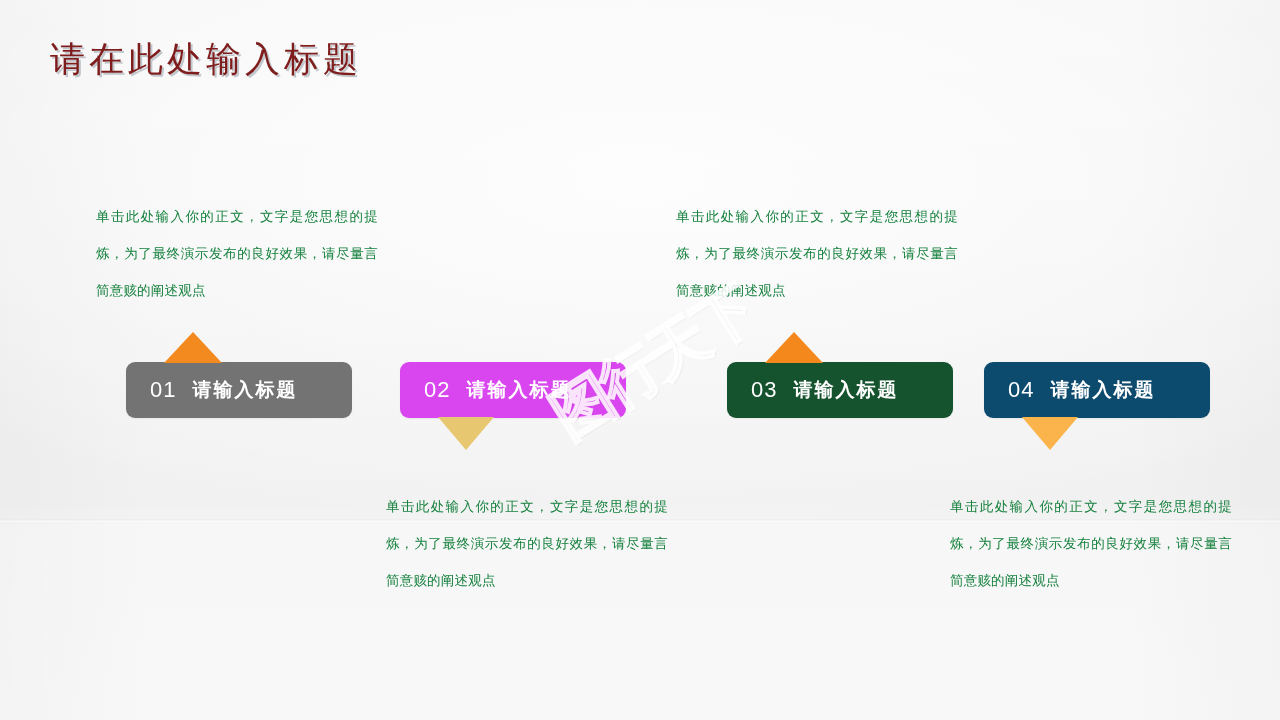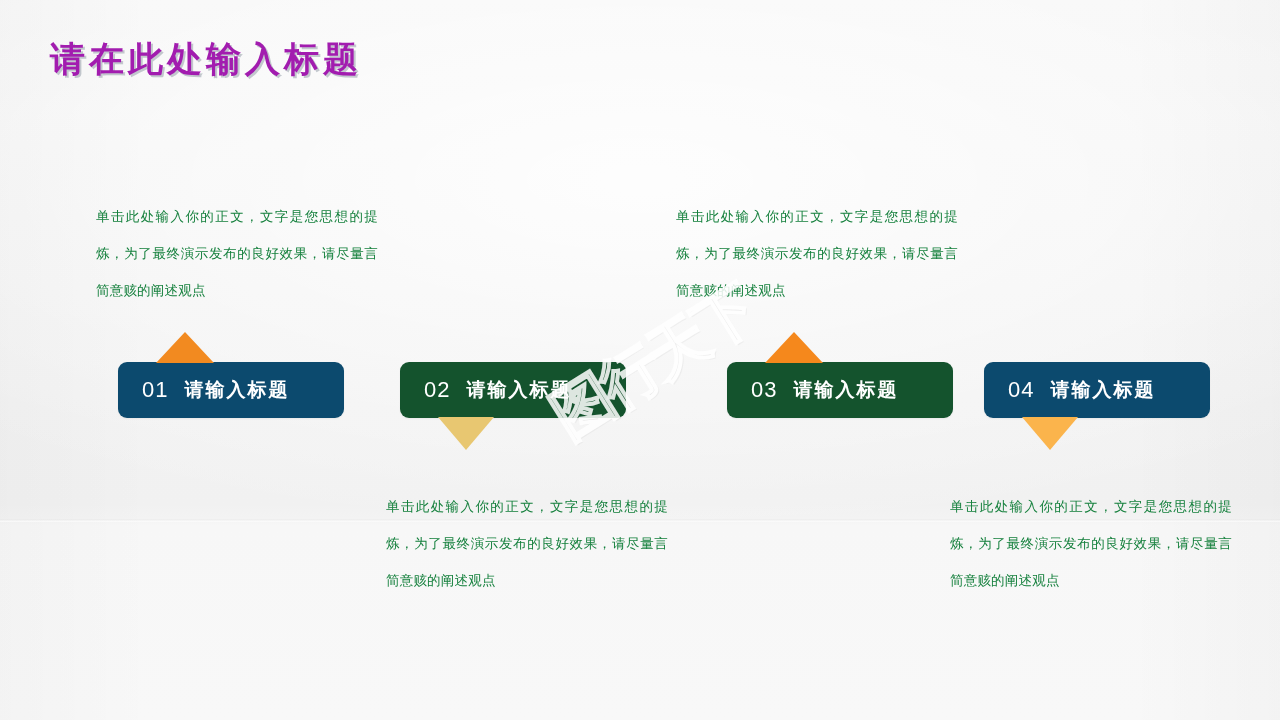--- a/index.html
+++ b/index.html
@@ -53,23 +53,23 @@
     background: linear-gradient(180deg, rgba(0,0,0,0.030), rgba(255,255,255,0.75));
     pointer-events: none;
   }
 
   
   .title {
     position: absolute;
     left: 50px;
     top: 36px;
     font-size: 35px;
-    font-weight: 700;
+    font-weight: 400;
     letter-spacing: 4px;
-    color: #a21caf;
+    color: #7f1d1d;
     text-shadow: 2px 2px 0 rgba(120,130,145,0.42);
     white-space: nowrap;
   }
 
   
   .para {
     position: absolute;
     width: 282px;
     font-size: 13.5px;
     line-height: 37px;
@@ -120,24 +120,24 @@
     border-left: 29px solid transparent;
     border-right: 29px solid transparent;
   }
   .badge.down .tail {
     bottom: -32px;
     left: 38px;
     border-left: 28px solid transparent;
     border-right: 28px solid transparent;
   }
 
-  .badge-1 { left: 118px;  top: 362px; background: #0c4a6e; }
+  .badge-1 { left: 126px;  top: 362px; background: #737373; }
   .badge-1 .tail { border-bottom: 31px solid #F28A20; }
 
-  .badge-2 { left: 400px;  top: 362px; background: #14532d; }
+  .badge-2 { left: 400px;  top: 362px; background: #d946ef; }
   .badge-2 .tail { border-top: 33px solid #E8C771; }
 
   .badge-3 { left: 727px;  top: 362px; background: #14532d; }
   .badge-3 .tail { border-bottom: 31px solid #F5881C; }
 
   .badge-4 { left: 984px;  top: 362px; background: #0c4a6e; }
   .badge-4 .tail { border-top: 33px solid #FBB44C; }
 
   
   .watermark {

